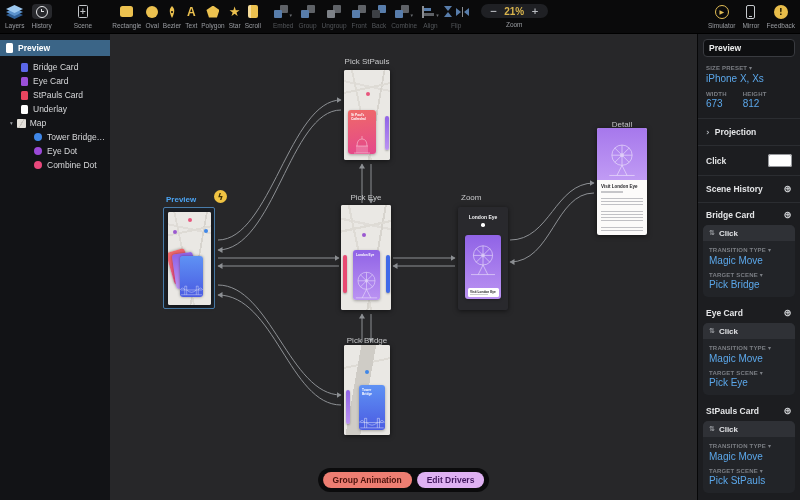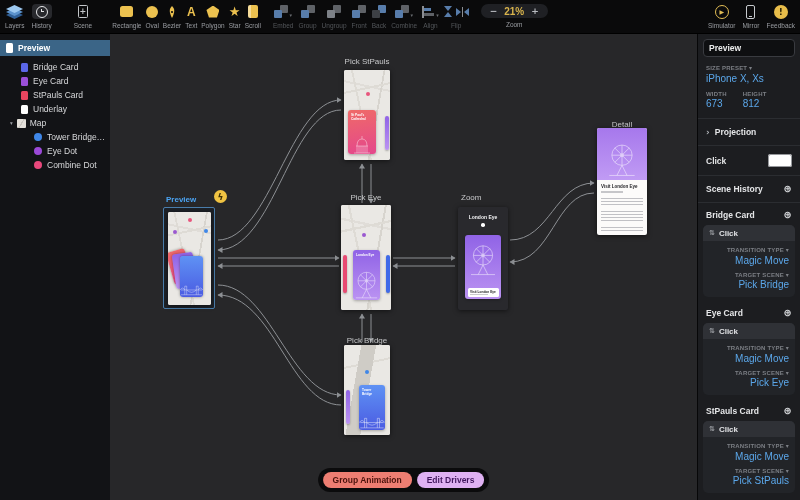--- a/index.html
+++ b/index.html
@@ -96,21 +96,21 @@
   .spacer{flex:1;}
   .chev{color:#aaadb2;font-size:9px;font-weight:bold;line-height:8px;}
   .chev-down{display:inline-block;transform:rotate(90deg);}
   .fillsw{width:24px;height:13px;background:#fff;border-radius:2.5px;box-shadow:inset 0 0 0 1px #96989c;}
   .add{color:#d3d5d8;font-size:10px;line-height:10px;}
   .evt-head{display:flex;align-items:center;padding:7px 8px 4px;font-weight:bold;font-size:8.5px;}
   .evt-card{margin:1px 5px 4px;background:#222428;border-radius:5px;overflow:hidden;}
   .evt-trig{background:#2f3136;padding:3.5px 6px;font-size:8px;font-weight:bold;color:#e0e1e4;
     display:flex;gap:4px;align-items:center;}
   .stepper{color:#9b9ea3;font-size:7px;}
-  .evt-body{padding:5px 6px 7px;text-align:right;}
+  .evt-body{padding:5px 6px 7px;}
   .evt-body .cap{margin-top:5px;}
   .evt-body .cap.first{margin-top:0;}
 
   
   #canvas{position:absolute;left:110px;top:33px;width:587px;height:467px;background:#272729;overflow:hidden;}
   #wires{position:absolute;left:0;top:0;}
   .slabel{position:absolute;font-size:8px;color:#c7c8ca;text-align:center;}
   .preview-label{color:#4ba3f2;font-weight:bold;text-align:left;}
   .flash{position:absolute;left:104px;top:157px;width:13px;height:13px;background:#f0c342;border-radius:50%;
     display:flex;align-items:center;justify-content:center;font-size:9px;font-weight:bold;color:#3c2f07;}

